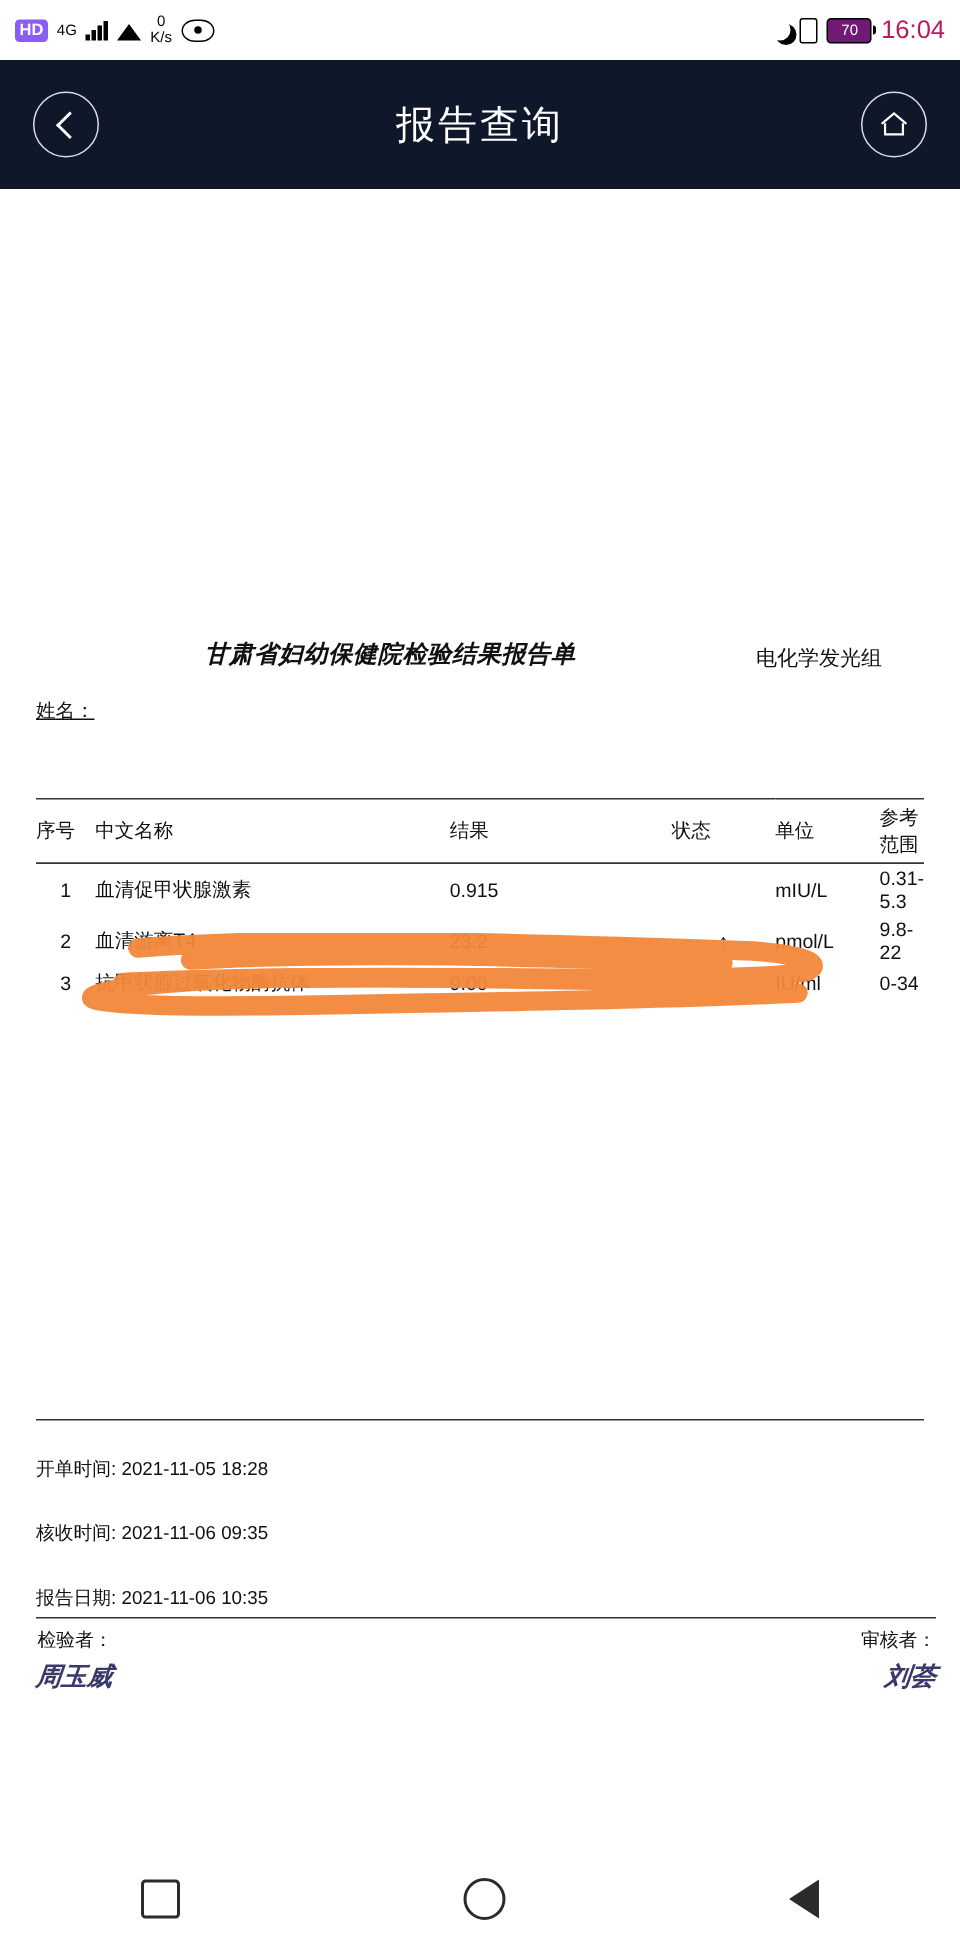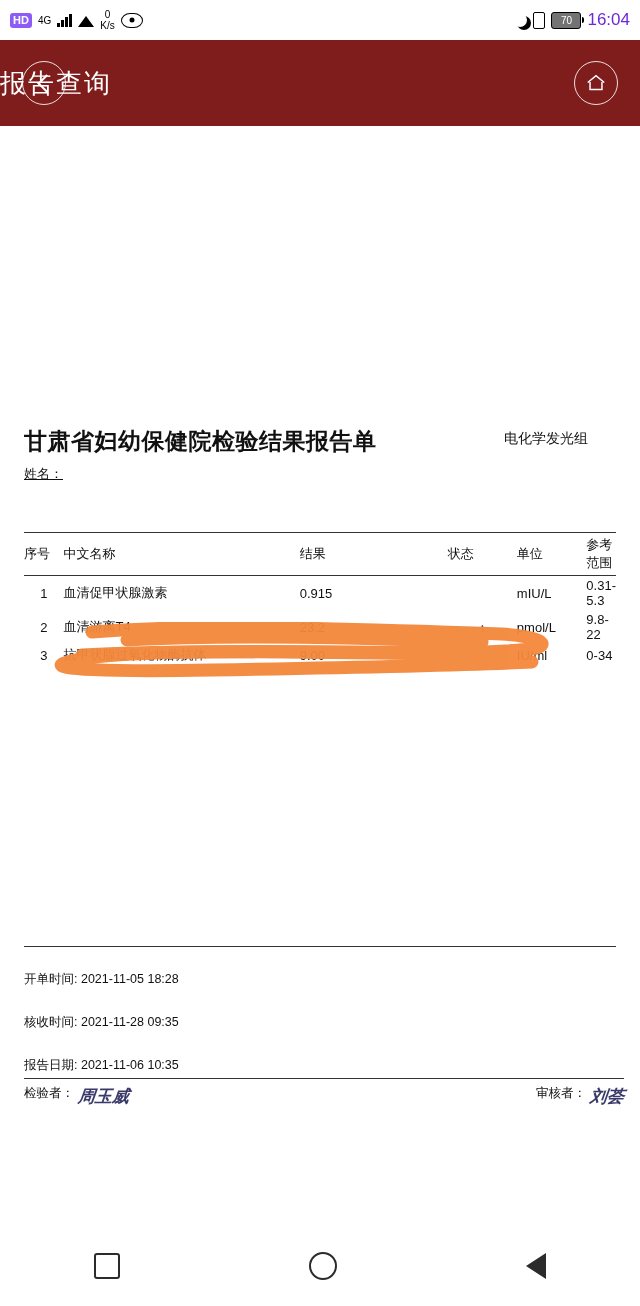--- a/index.html
+++ b/index.html
@@ -107,36 +107,36 @@
   .battery {
     width: 28px; height: 15px;
     border: 1.5px solid #000;
     border-radius: 3px;
     position: relative;
     display: flex;
     align-items: center;
     justify-content: center;
     font-size: 10px;
     color: #fff;
-    background: #737373;
+    background: #701a75;
   }
   .battery:after{
     content:"";
     position:absolute; right:-4px; top:4px;
     width:2px;height:6px;background:#000;border-radius:0 2px 2px 0;
   }
-  .clock { font-size: 17px; color:#6d28d9; }
+  .clock { font-size: 17px; color:#be185d; }
 
   
   .appbar {
     height: 86px;
-    background: #7f1d1d;
-    display: flex;
-    align-items: center;
-    justify-content: flex-start;
+    background: #0f172a;
+    display: flex;
+    align-items: center;
+    justify-content: center;
     position: relative;
   }
   .appbar-title {
     color: #ffffff;
     font-size: 26px;
     letter-spacing: 2px;
   }
   .circle-btn {
     position: absolute;
     width: 42px; height: 42px;
@@ -169,25 +169,26 @@
     left: 24px;
     top: 300px;
     width: 592px;
     color: #111;
   }
   .rep-title-row {
     position: relative;
     height: 24px;
   }
   .rep-title {
-    text-align: left;
-    font-size: 23px;
+    text-align: center;
+    font-size: 16px;
     font-weight: 600;
     letter-spacing: .5px;
     padding-right: 120px;
+    font-style: italic;
   }
   .rep-group {
     position: absolute;
     right: 28px;
     top: 4px;
     font-size: 14px;
   }
   .patient-block {
     margin-top: 14px;
     font-size: 13px;
@@ -259,22 +260,23 @@
     flex-direction: column;
   }
   .footer-note {
     margin-top: 6px;
     display: flex;
     align-items: flex-start;
     justify-content: space-between;
   }
   .sign-wrap {
     display: flex;
-    align-items: flex-start;
+    align-items: flex-end;
     gap: 4px;
+    flex-direction: column;
   }
   .sig {
     font-family: "Liberation Serif", serif;
     font-style: italic;
     font-weight: bold;
     font-size: 17px;
     color: #3a3a6a;
     transform: skewX(-6deg);
   }
 
@@ -414,21 +416,21 @@
   <div class="bottom-rule"></div>
 
   <div class="footer">
     <div class="footer-times">
       <span>
         <span>开单时间:</span>
         <span>2021-11-05   18:28</span>
       </span>
       <span>
         <span>核收时间:</span>
-        <span>2021-11-28     09:35</span>
+        <span>2021-11-06     09:35</span>
       </span>
       <span>
         <span>报告日期:</span>
         <span>2021-11-06    10:35</span>
       </span>
     </div>
     <div class="footer-note">
       <span class="sign-wrap">
         <span>检验者：</span>
         <span class="sig">周玉威</span>

